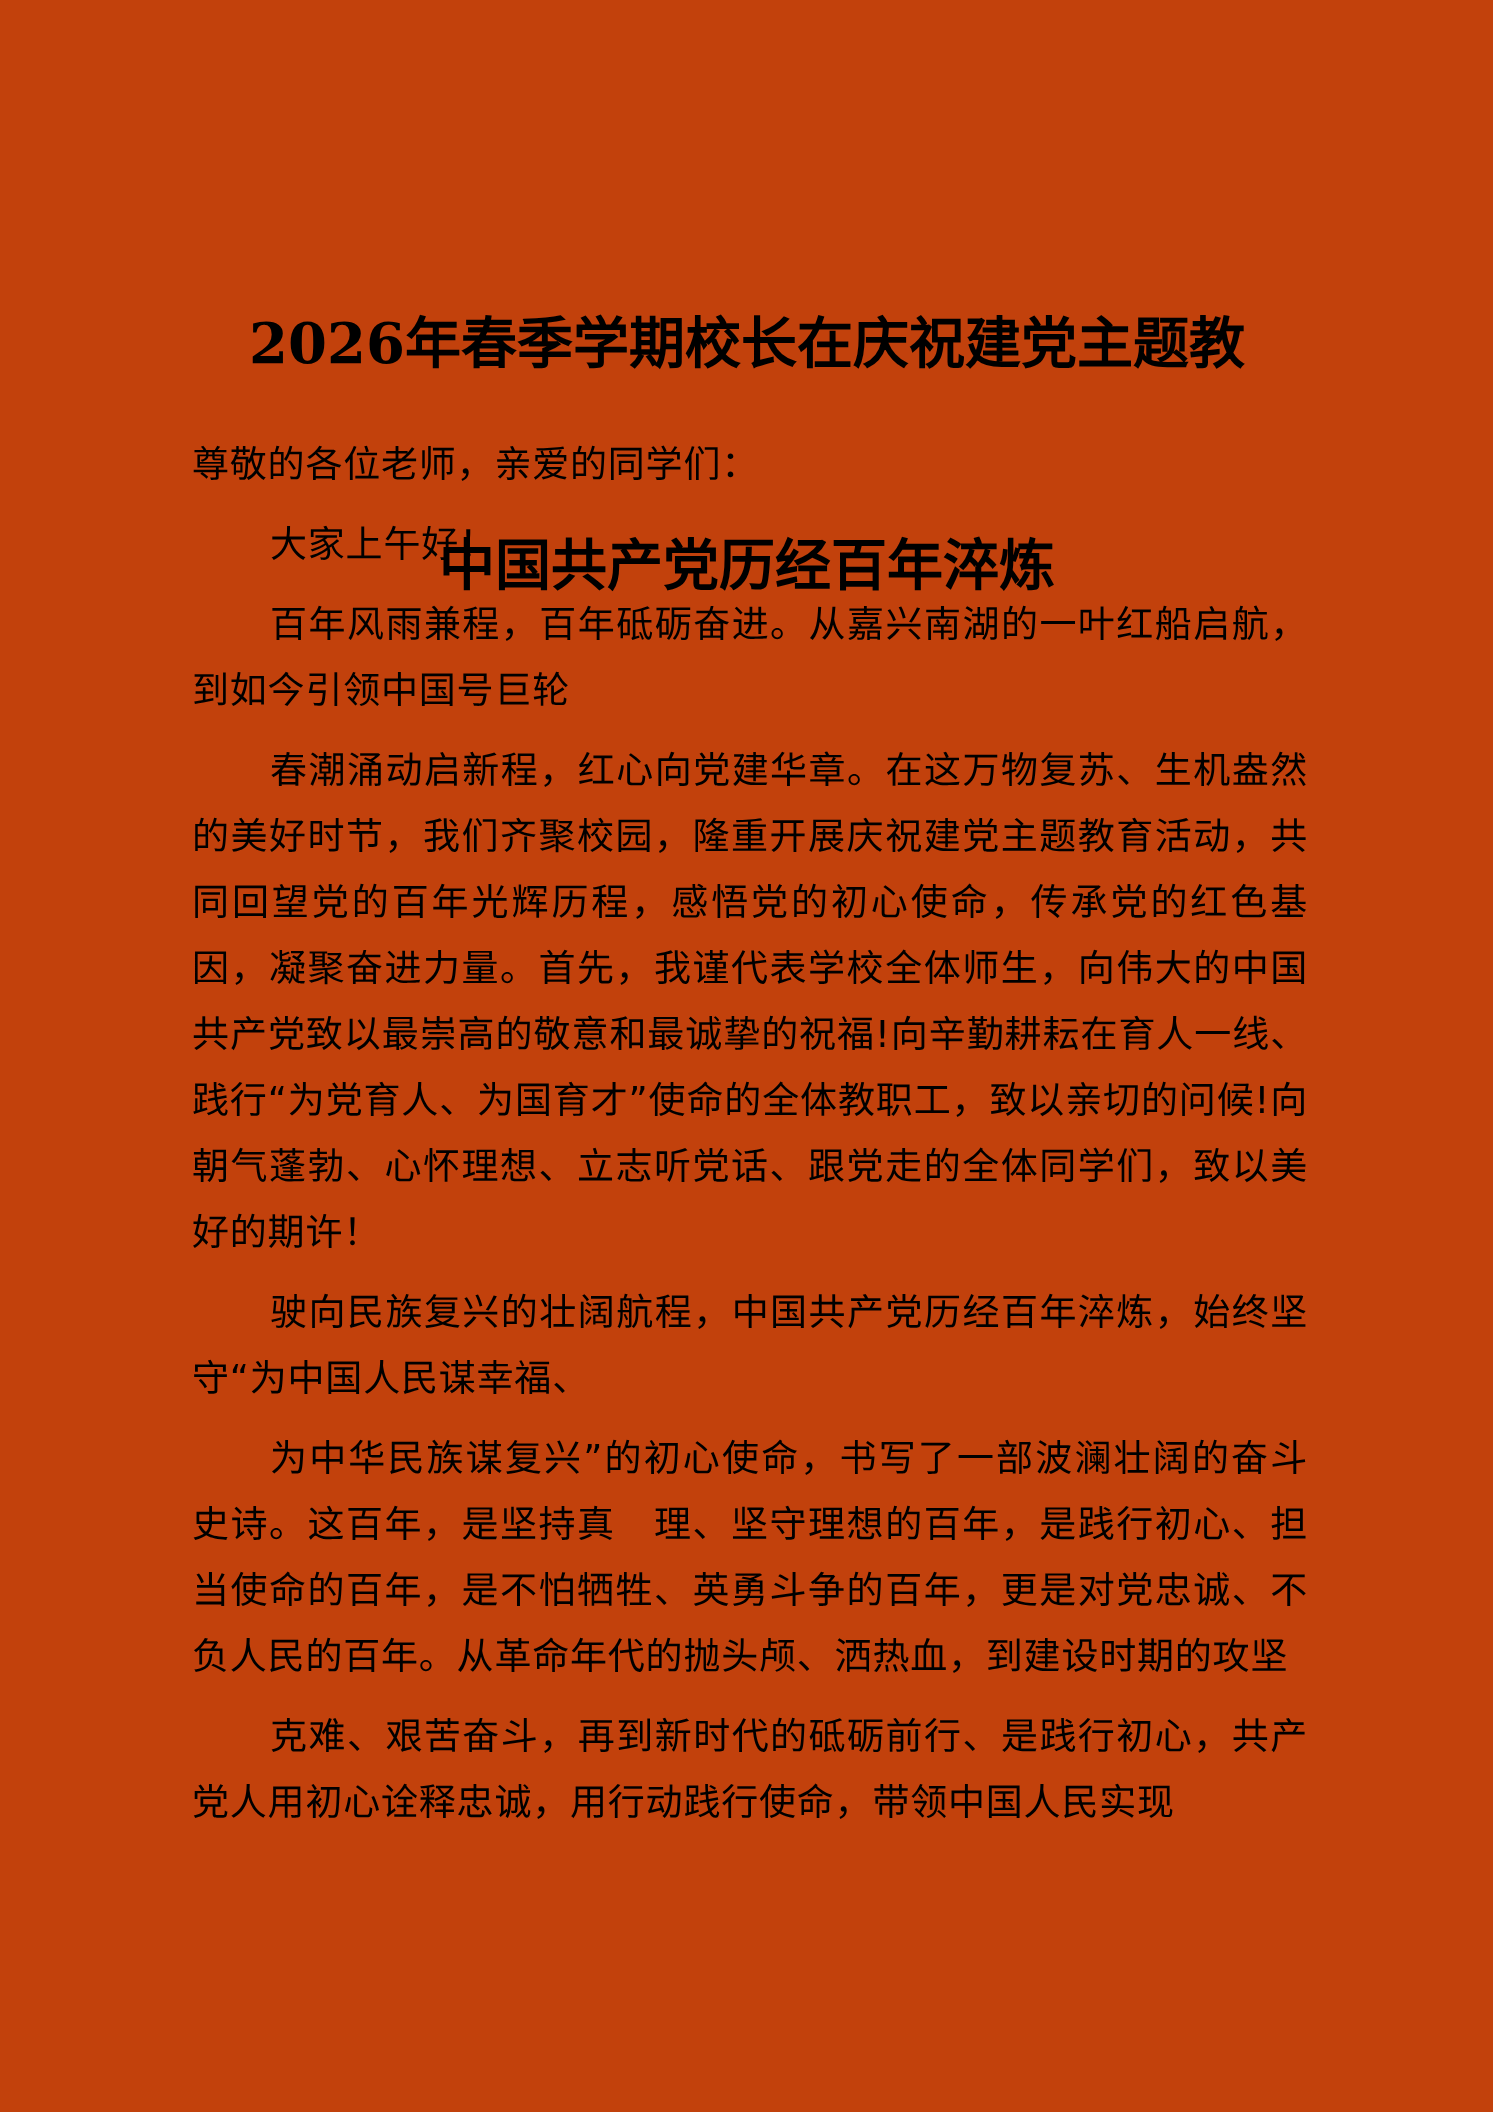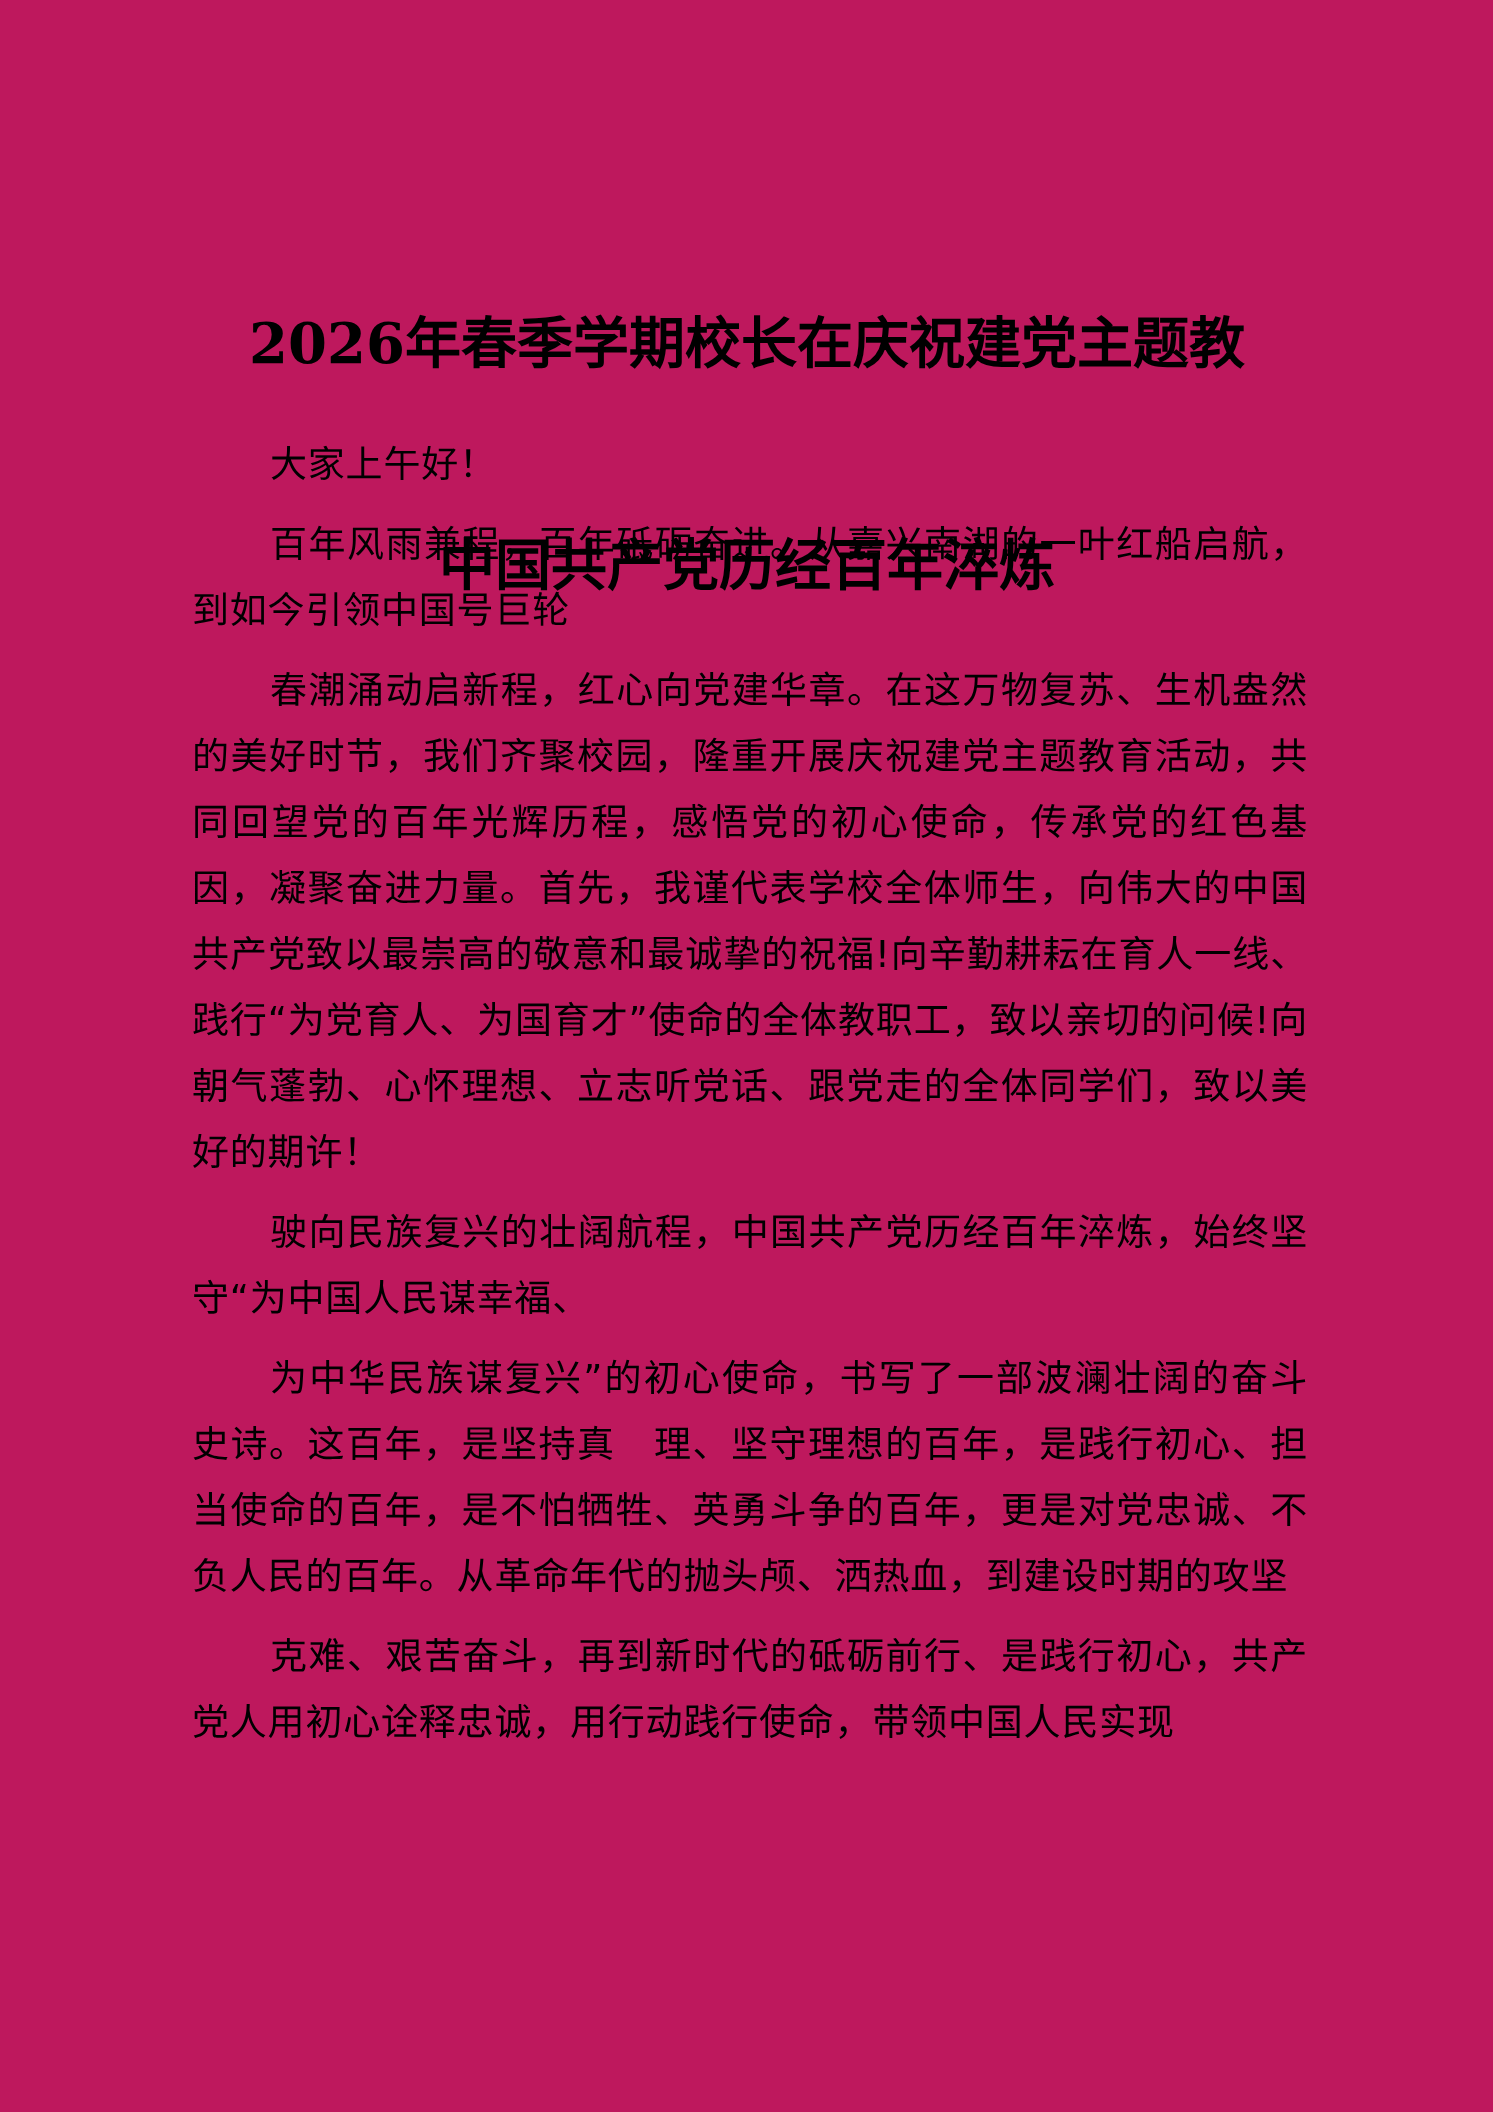--- a/index.html
+++ b/index.html
@@ -14,21 +14,21 @@
     overflow: hidden;
     font-family: "DejaVu Serif", "Liberation Serif", serif;
     color: #000000;
     -webkit-font-smoothing: antialiased;
   }
 
   .page {
     position: relative;
     width: 1493px;
     height: 2112px;
-    background: #be185d;
+    background: #c2410c;
     box-sizing: border-box;
     padding: 0;
   }
 
   
   .doc-title {
     margin: 0;
     padding: 0;
     position: absolute;
     top: 158px;
@@ -95,20 +95,21 @@
 <body>
 
 <div class="page">
 
   <h1 class="doc-title">
     <span class="tline tline-1">2026年春季学期校长在庆祝建党主题教</span>
     <span class="tline tline-2">中国共产党历经百年淬炼</span>
   </h1>
 
   <div class="body-block">
+    <p class="para para-flush para-short">尊敬的各位老师，亲爱的同学们：</p>
     <p class="para para-indent para-short">大家上午好！</p>
     <p class="para para-indent">百年风雨兼程，百年砥砺奋进。从嘉兴南湖的一叶红船启航，到如今引领中国号巨轮</p>
     <p class="para para-indent">春潮涌动启新程，红心向党建华章。在这万物复苏、生机盎然的美好时节，我们齐聚校园，隆重开展庆祝建党主题教育活动，共同回望党的百年光辉历程，感悟党的初心使命，传承党的红色基因，凝聚奋进力量。首先，我谨代表学校全体师生，向伟大的中国共产党致以最崇高的敬意和最诚挚的祝福!向辛勤耕耘在育人一线、践行“为党育人、为国育才”使命的全体教职工，致以亲切的问候!向朝气蓬勃、心怀理想、立志听党话、跟党走的全体同学们，致以美好的期许！</p>
     <p class="para para-indent">驶向民族复兴的壮阔航程，中国共产党历经百年淬炼，始终坚守“为中国人民谋幸福、</p>
     <p class="para para-indent">为中华民族谋复兴”的初心使命，书写了一部波澜壮阔的奋斗史诗。这百年，是坚持真　理、坚守理想的百年，是践行初心、担当使命的百年，是不怕牺牲、英勇斗争的百年，更是对党忠诚、不负人民的百年。从革命年代的抛头颅、洒热血，到建设时期的攻坚</p>
     <p class="para para-indent">克难、艰苦奋斗，再到新时代的砥砺前行、是践行初心，共产党人用初心诠释忠诚，用行动践行使命，带领中国人民实现</p>
   </div>
 
 </div>
 

